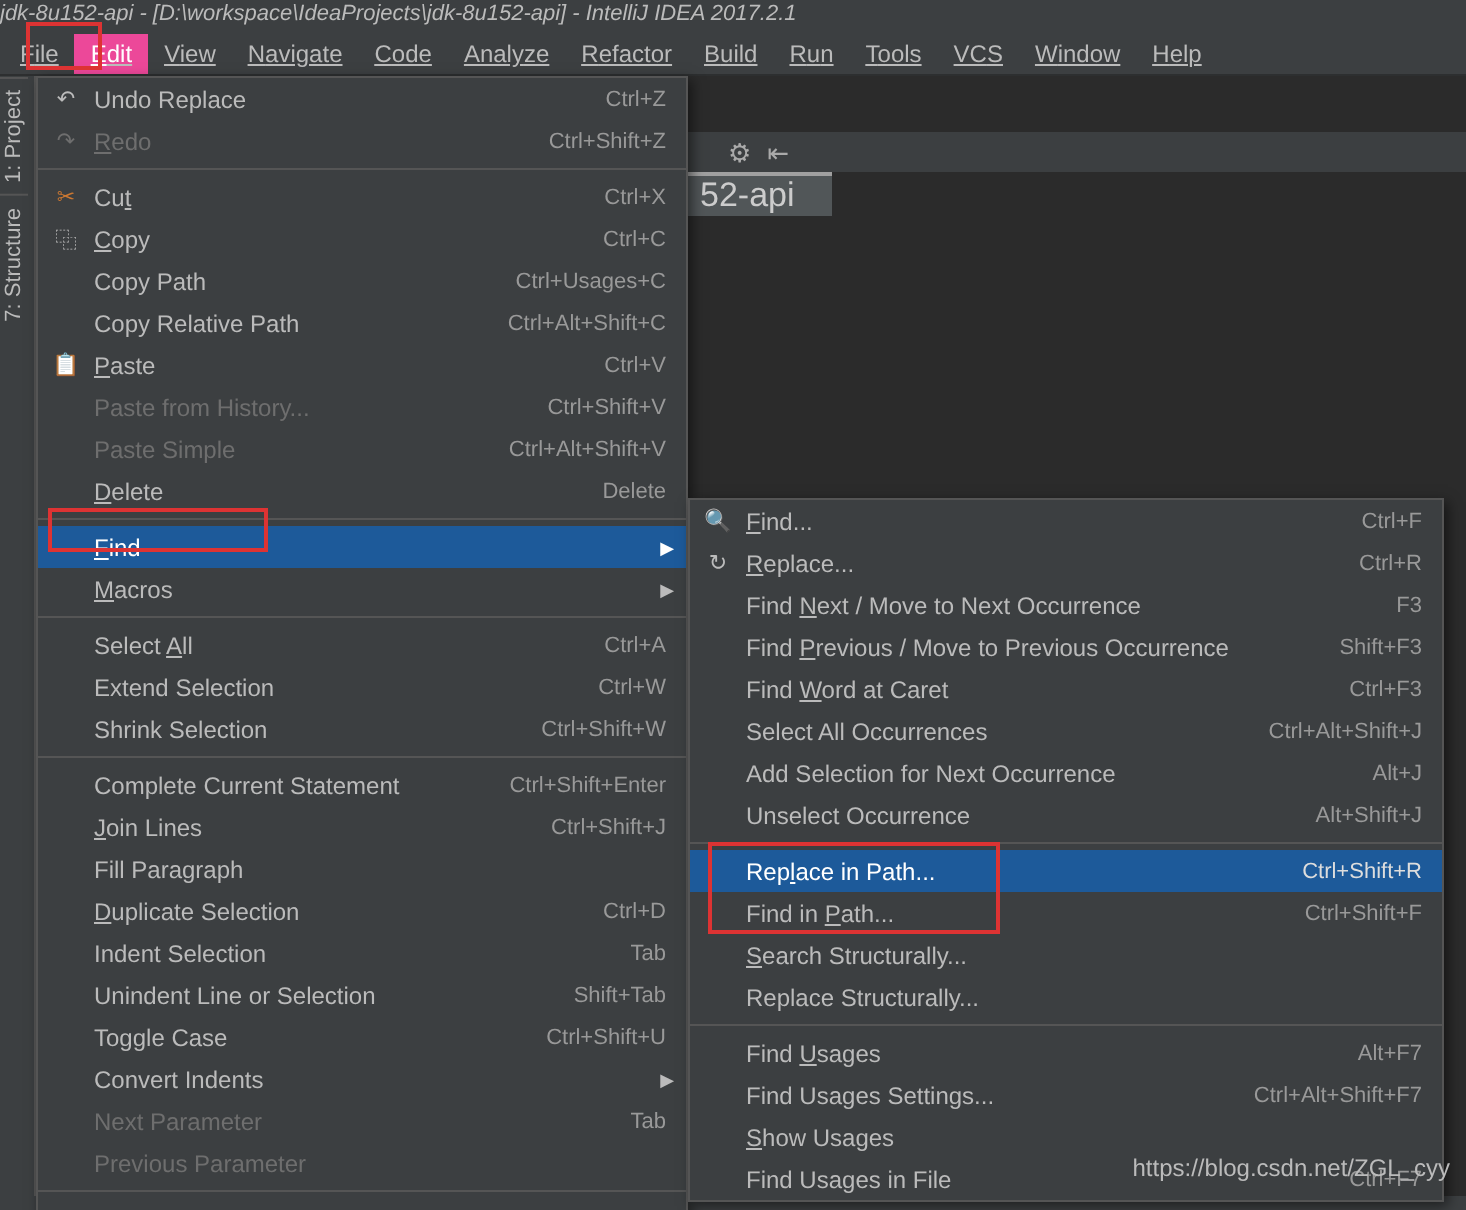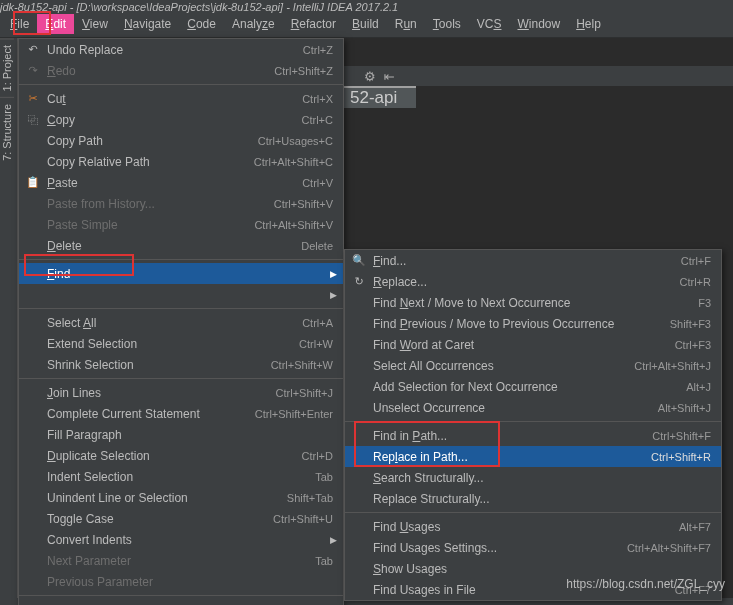--- a/index.html
+++ b/index.html
@@ -1,18 +1,18 @@
 <!DOCTYPE html>
 <html><head>
 <meta charset="utf-8">
 <style>
 * { margin: 0; padding: 0; box-sizing: border-box; font-family: "Segoe UI", Arial, sans-serif; font-size: 12px; }
 body { width: 733px; height: 605px; background: #3c3f41; color: #bbbbbb; overflow: hidden; position: relative; }
 .title-bar { height: 14px; background: #3c3f41; font-size: 11px; color: #bbbbbb; line-height: 14px; font-style: italic; }
-.menu-bar { height: 24px; background: #3c3f41; display: flex; align-items: flex-start; padding: 0 2px; border-bottom: 1px solid #2d2f30; }
+.menu-bar { height: 24px; background: #3c3f41; display: flex; align-items: flex-end; padding: 0 2px; border-bottom: 1px solid #2d2f30; text-decoration: underline; }
 .menu-item { padding: 3px 8px; color: #bbbbbb; cursor: pointer; }
 .menu-item .mnemonic { text-decoration: underline; }
 .menu-item.open { background: #ec4899; color: #fff; }
 .red-box-edit { position: absolute; left: 13px; top: 11px; width: 38px; height: 24px; border: 2px solid #d33; pointer-events: none; z-index: 50; }
 .tool-panel { position: absolute; left: 0; top: 38px; width: 18px; height: 560px; background: #3c3f41; border-right: 1px solid #555; }
 .tool-label { writing-mode: vertical-rl; transform: rotate(180deg); font-size: 11px; color: #bbb; text-align: center; padding: 6px 1px; border-bottom: 1px solid #555; }
 .dropdown { position: absolute; left: 18px; top: 38px; width: 326px; background: #3c3f41; border: 1px solid #555; box-shadow: 2px 2px 6px rgba(0,0,0,0.5); z-index: 20; }
 .dd-item { display: flex; align-items: center; height: 21px; padding: 0 10px 0 28px; position: relative; color: #bbbbbb; }
 .dd-item.disabled { color: #6e6e6e; }
 .dd-item.hl { background: #1d5a9a; color: #fff; }
@@ -114,43 +114,44 @@
   <div class="dd-item">
       <span class="dd-label"><span class="mnemonic">D</span>elete</span>
       <span class="dd-short">Delete</span>
     </div>
   <div class="dd-sep"></div>
   <div class="dd-item hl">
       <span class="dd-label"><span class="mnemonic">F</span>ind</span>
       <span class="dd-arrow">▶</span>
     </div>
   <div class="dd-item">
+      <span class="dd-label"><span class="mnemonic">M</span>acros</span>
       <span class="dd-arrow">▶</span>
     </div>
   <div class="dd-sep"></div>
   <div class="dd-item">
       <span class="dd-label">Select <span class="mnemonic">A</span>ll</span>
       <span class="dd-short">Ctrl+A</span>
     </div>
   <div class="dd-item">
       <span class="dd-label">Extend Selection</span>
       <span class="dd-short">Ctrl+W</span>
     </div>
   <div class="dd-item">
       <span class="dd-label">Shrink Selection</span>
       <span class="dd-short">Ctrl+Shift+W</span>
     </div>
   <div class="dd-sep"></div>
   <div class="dd-item">
+      <span class="dd-label">Complete Current Statement</span>
+      <span class="dd-short">Ctrl+Shift+Enter</span>
+    </div>
+  <div class="dd-item">
       <span class="dd-label"><span class="mnemonic">J</span>oin Lines</span>
       <span class="dd-short">Ctrl+Shift+J</span>
-    </div>
-  <div class="dd-item">
-      <span class="dd-label">Complete Current Statement</span>
-      <span class="dd-short">Ctrl+Shift+Enter</span>
     </div>
   <div class="dd-item">
       <span class="dd-label">Fill Paragraph</span>
     </div>
   <div class="dd-item">
       <span class="dd-label"><span class="mnemonic">D</span>uplicate Selection</span>
       <span class="dd-short">Ctrl+D</span>
     </div>
   <div class="dd-item">
       <span class="dd-label">Indent Selection</span>
@@ -212,29 +213,29 @@
     </div>
   <div class="dd-item">
       <span class="dd-label">Add Selection for Next Occurrence</span>
       <span class="dd-short">Alt+J</span>
     </div>
   <div class="dd-item">
       <span class="dd-label">Unselect Occurrence</span>
       <span class="dd-short">Alt+Shift+J</span>
     </div>
   <div class="dd-sep"></div>
-  <div class="dd-item">
-      <span class="dd-label">Find in <span class="mnemonic">P</span>ath...</span>
-      <span class="dd-short">Ctrl+Shift+F</span>
-    </div>
   <div class="dd-item hl">
       <span class="dd-label">Rep<span class="mnemonic">l</span>ace in Path...</span>
       <span class="dd-short">Ctrl+Shift+R</span>
     </div>
   <div class="dd-item">
+      <span class="dd-label">Find in <span class="mnemonic">P</span>ath...</span>
+      <span class="dd-short">Ctrl+Shift+F</span>
+    </div>
+  <div class="dd-item">
       <span class="dd-label"><span class="mnemonic">S</span>earch Structurally...</span>
     </div>
   <div class="dd-item">
       <span class="dd-label">Replace Structurally...</span>
     </div>
   <div class="dd-sep"></div>
   <div class="dd-item">
       <span class="dd-label">Find <span class="mnemonic">U</span>sages</span>
       <span class="dd-short">Alt+F7</span>
     </div>

